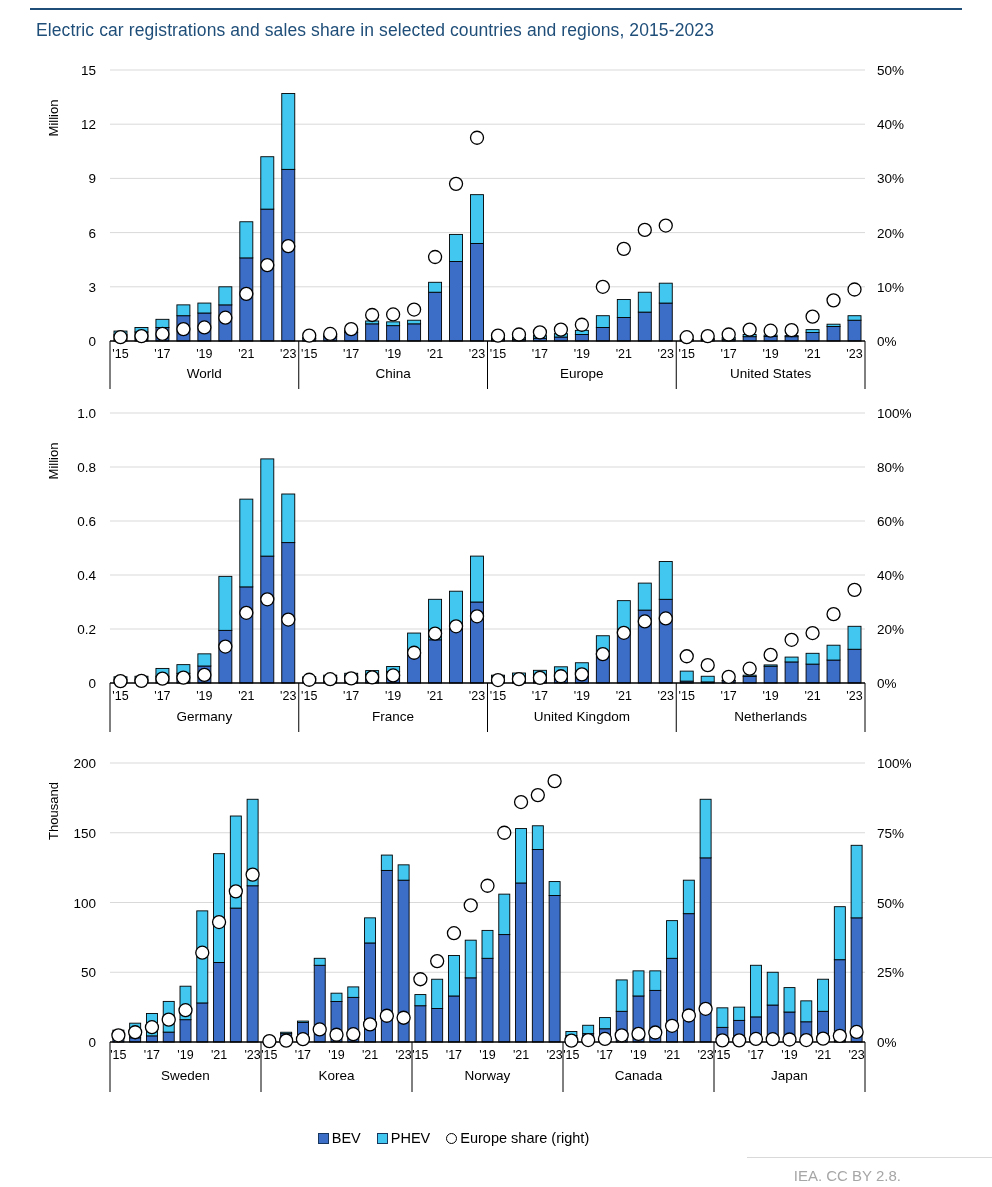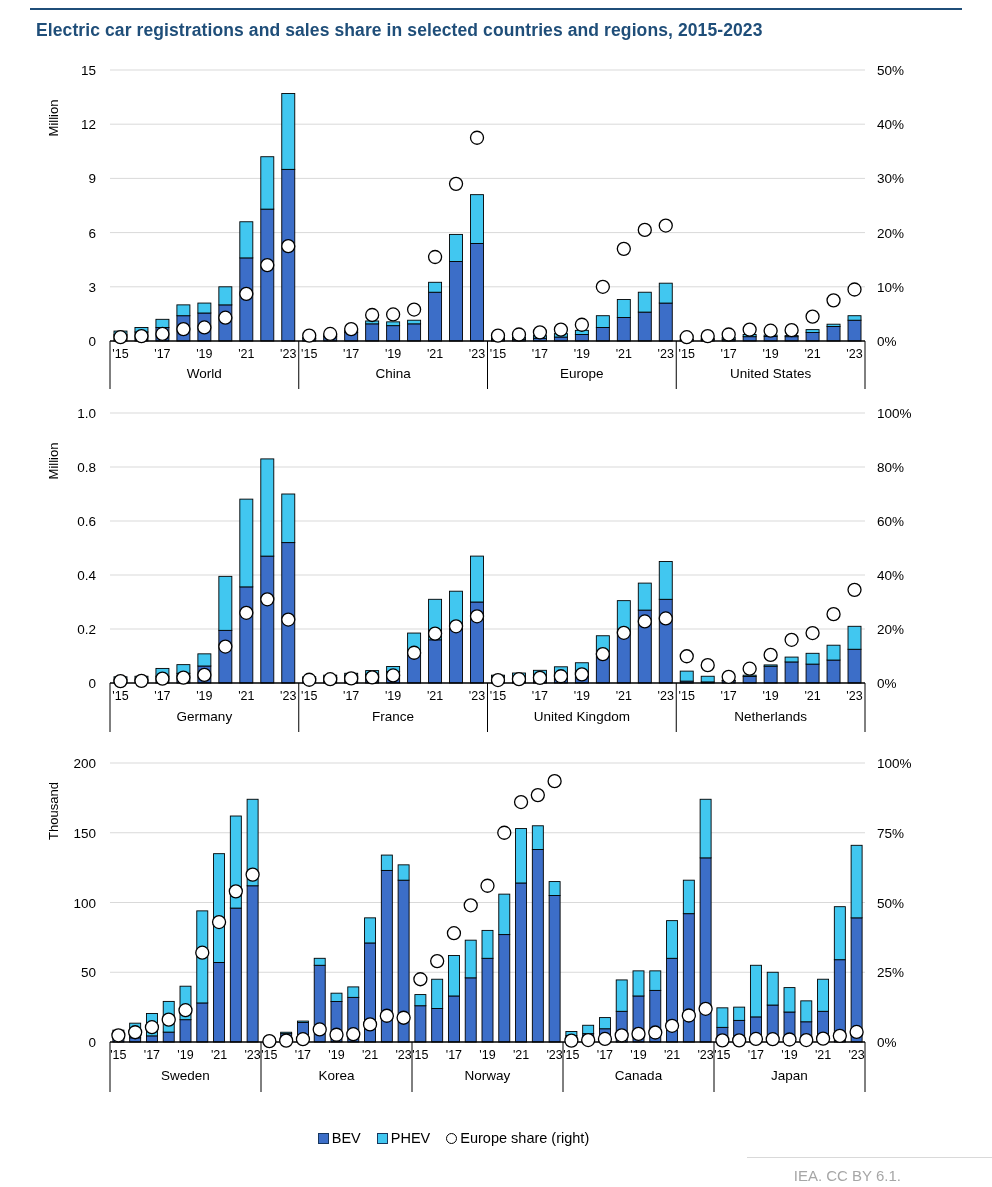--- a/index.html
+++ b/index.html
@@ -3,21 +3,21 @@
 <meta charset="utf-8">
 <style>
   html,body{margin:0;padding:0;background:#ffffff;}
   body{
     width:992px;height:1187px;position:relative;overflow:hidden;
     font-family:"Liberation Sans", sans-serif;color:#000;
   }
   .top-rule{position:absolute;left:30px;right:30px;top:8px;border-top:2px solid #1F4E79;}
   .chart-title{
     position:absolute;left:36px;top:20px;margin:0;
-    font-size:17.5px;font-weight:bold;color:#1F4E79;letter-spacing:.1px;
+    font-size:17.5px;font-weight:normal;color:#1F4E79;letter-spacing:.1px;
   }
   svg{position:absolute;left:0;}
   #row1{top:58px;}
   #row2{top:400px;}
   #row3{top:745px;}
   .legend{
     position:absolute;left:0;top:1130px;width:907px;
     display:flex;justify-content:center;align-items:center;gap:16px;
     font-size:14.5px;
   }
@@ -569,13 +569,13 @@
     <span class="swatch" id="sw-phev" style="background: rgb(65, 199, 240);"></span>
     <span>PHEV</span>
   </div>
   <div class="legend-item">
     <span class="dot-swatch"></span>
     <span>Europe share (right)</span>
   </div>
 </div>
 
 <div class="footer-rule"></div>
-<div class="credit">IEA. CC BY 6.1.</div>
+<div class="credit">IEA. CC BY 2.8.</div>
 
 </body></html>

